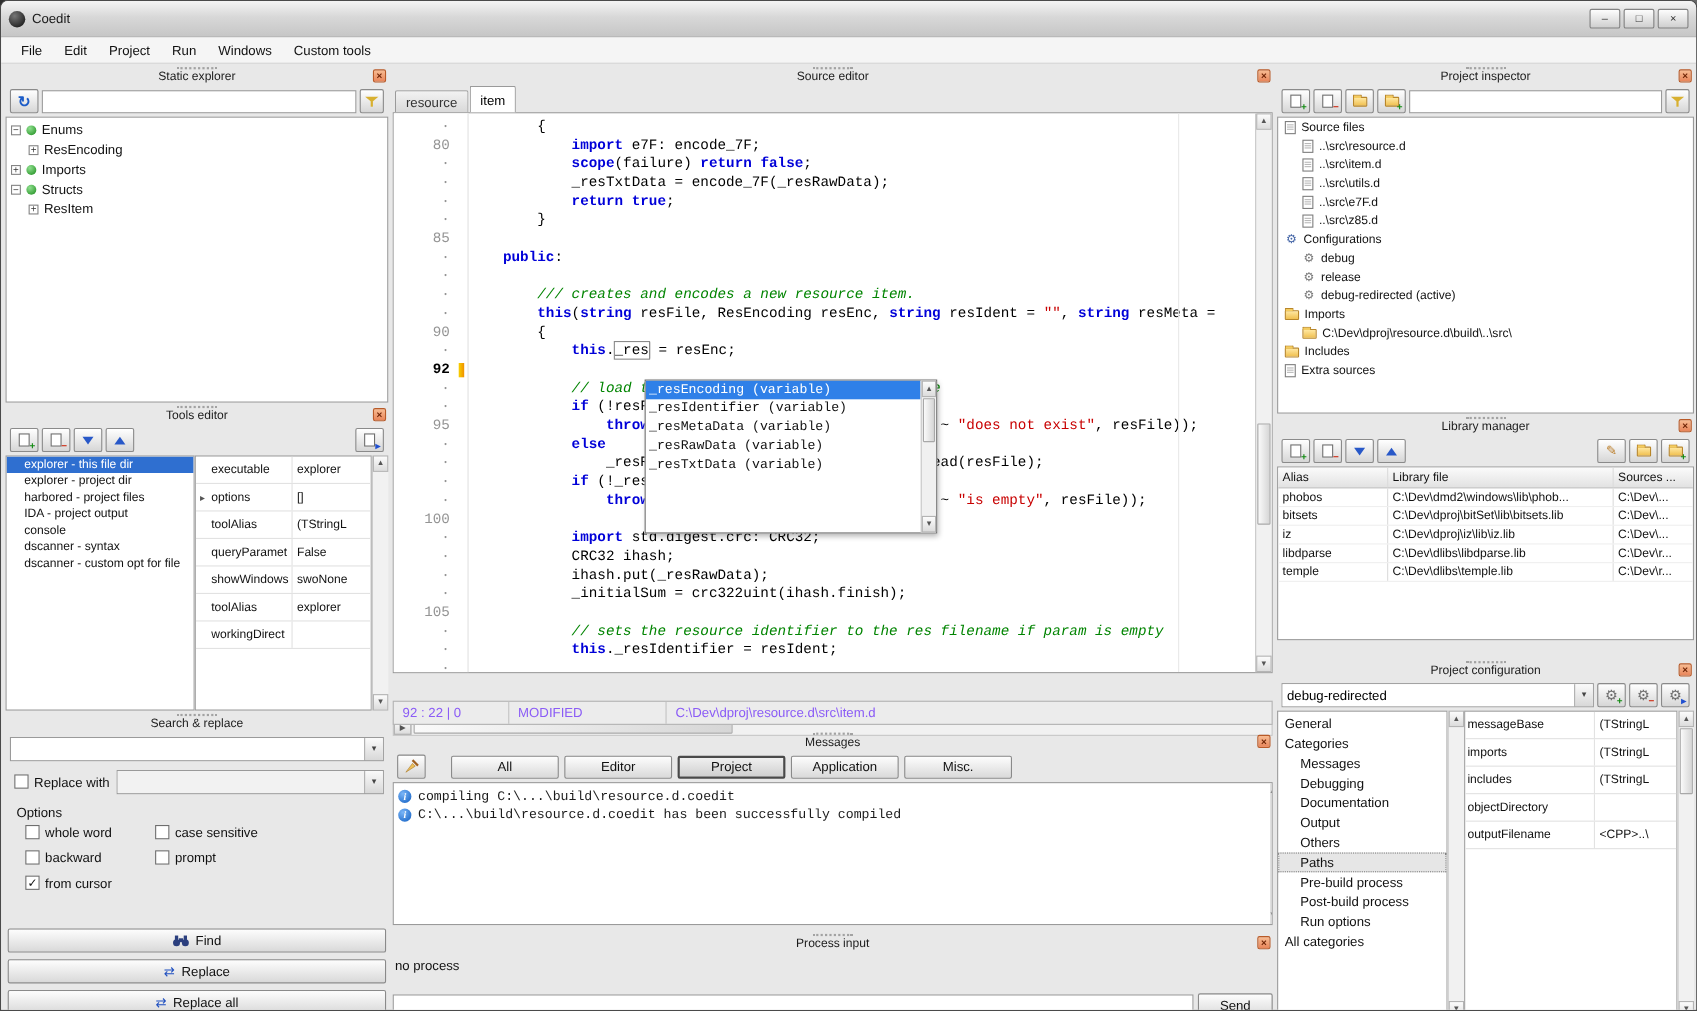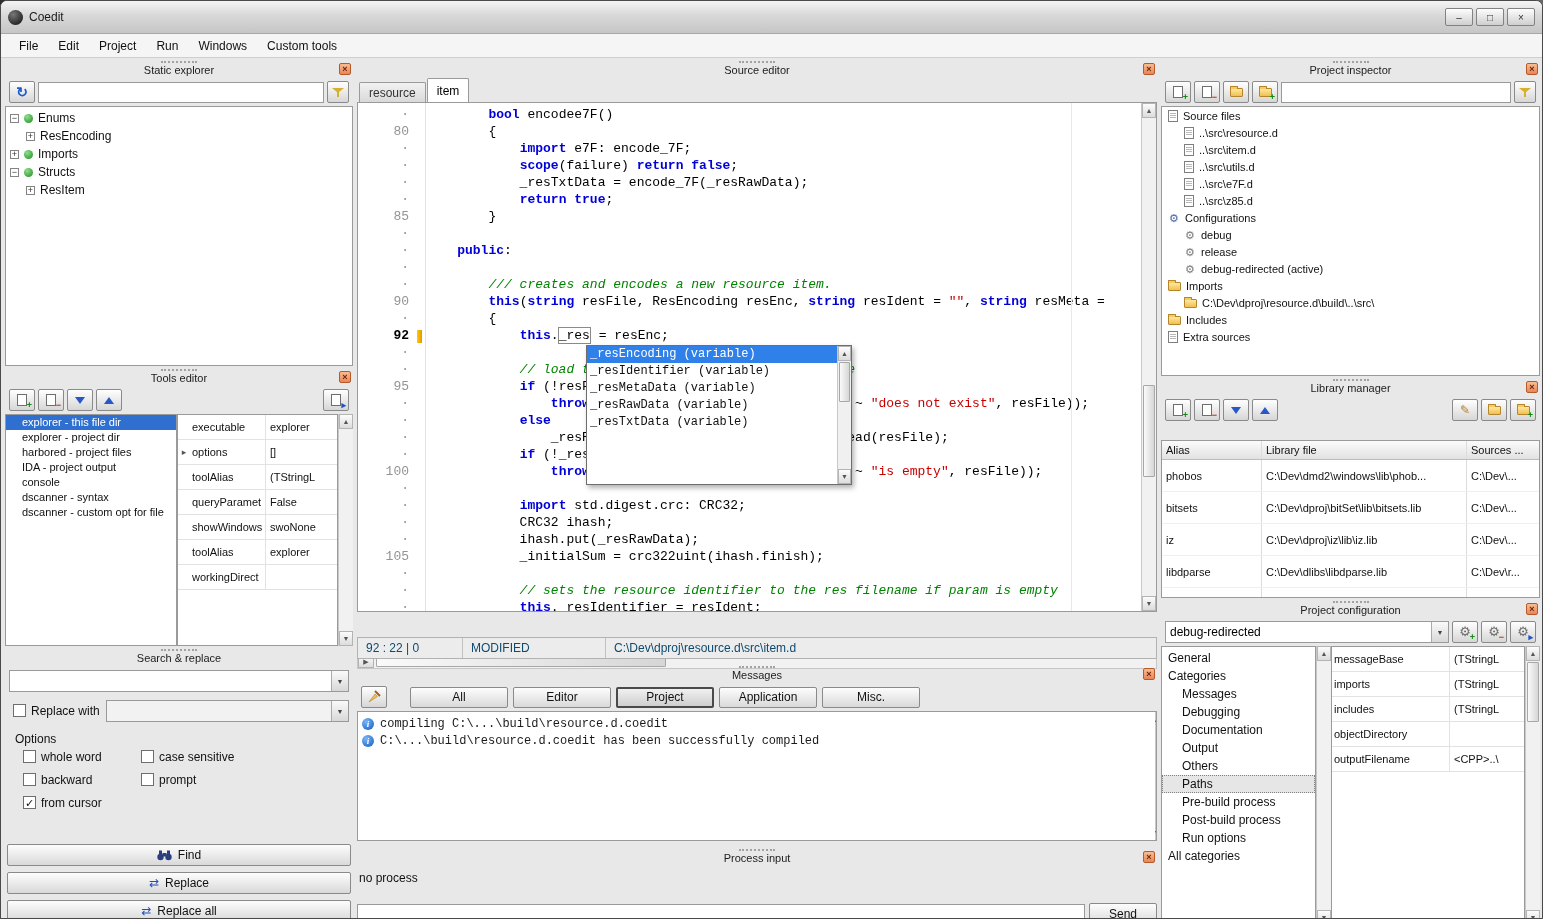--- a/index.html
+++ b/index.html
@@ -88,49 +88,49 @@
 .sb-th{position:absolute;left:1px;right:1px;border:1px solid #a8a8a8;background:linear-gradient(90deg,#fafafa,#d6d6d6);border-radius:1px}
 .hsb{position:absolute;left:0;right:0;top:552px;height:15px;background:#f1f1f1;border:1px solid #c6c6c6}
 .hsb .sb-a{width:16px;height:13px;top:0}
 .hsb .sb-a.l{left:0}.hsb .sb-a.r{right:0}
 .sb-th.h{top:1px;height:11px}
 .popup{position:absolute;left:228px;top:242px;width:266px;height:140px;background:#fff;border:1px solid #6e6e6e;box-shadow:2px 3px 5px rgba(0,0,0,.3);display:flex;z-index:6}
 .pop-items{flex:1;overflow:hidden}
 .pop-item{height:17px;font:12px "Liberation Mono",monospace;padding-left:3px;white-space:nowrap;line-height:17px;color:#111}
 .pop-item.sel{background:#2f80e8;color:#fff}
 .pop-sb{position:relative;flex:0 0 14px;border-left:1px solid #c8c8c8;background:#f0f0f0}
-.ed-status{position:absolute;left:0;right:0;top:535px;height:22px;display:flex;border:1px solid #b2b2b2;background:#ececec;font-size:12px;align-items:stretch;color:#0c4a6e}
+.ed-status{position:absolute;left:0;right:0;top:535px;height:22px;display:flex;border:1px solid #b2b2b2;background:#ececec;font-size:12px;align-items:stretch;color:#8b5cf6}
 .st-c{display:flex;align-items:center;padding:0 8px;border-right:1px solid #c2c2c2;white-space:nowrap;overflow:hidden}
 .st-c.c1{flex:0 0 105px}.st-c.c2{flex:0 0 143px}.st-c.c3{flex:1;border-right:none}
 .filters{display:flex;gap:5px;margin-left:20px}
 .fbtn{width:98px;height:21px;border:1px solid #8a8a8a;border-radius:2px;background:linear-gradient(#fdfdfd,#d9d9d9);font-size:12px;display:flex;align-items:center;justify-content:center;color:#111}
 .fbtn.active{border:2px solid #4a4a4a;background:linear-gradient(#f0f0f0,#cfcfcf)}
 .msg-wrap{position:relative;padding-top:3px}
 .msg-row{display:flex;align-items:center;height:17px;padding-left:4px;font:12px "Liberation Mono",monospace;color:#1a1a1a;white-space:nowrap}
 .ico-info{width:12px;height:12px;border-radius:50%;background:radial-gradient(circle at 35% 30%,#7ab6f8,#0e5cc0);color:#fff;font:italic bold 9px "Liberation Serif",serif;display:flex;align-items:center;justify-content:center;margin-right:6px;flex:0 0 12px}
 .pi-status{font-size:12px;color:#111;padding:5px 2px 0 2px}
 .pi-row{display:flex;gap:4px;align-items:flex-end}
 .send-btn{flex:0 0 68px;margin:0}
 .tbl-h{display:flex;height:19px;background:linear-gradient(#fbfbfb,#e2e2e2);border-bottom:1px solid #bcbcbc;font-size:11px;color:#111}
 .tbl-c{padding:0 4px;display:flex;align-items:center;border-right:1px solid #dcdcdc;overflow:hidden;white-space:nowrap}
 .tbl-c.c0{flex:0 0 100px}.tbl-c.c1{flex:0 0 205px}.tbl-c.c2{flex:1;border-right:none}
-.tbl-r{display:flex;height:32px;font-size:11px;color:#111;border-bottom:1px solid #efefef}
+.tbl-r{display:flex;height:17px;font-size:11px;color:#111;border-bottom:1px solid #efefef}
 .cat-row{height:18px;line-height:18px;font-size:12px;white-space:nowrap;color:#111}
 .cat-row.sel{background:#e6e6e6;outline:1px dotted #808080;outline-offset:-1px}
 #tools-list{flex:0 0 172px}
 #p-se{left:4px;top:2px;width:348px;height:306px}
 #p-te{left:4px;top:310px;width:348px;height:278px}
 #p-sr{left:4px;top:590px;width:348px;height:277px}
 #p-ed{left:356px;top:2px;width:800px;height:601px}
 #p-msg{left:356px;top:607px;width:800px;height:176px}
 #p-pi{left:356px;top:790px;width:800px;height:77px}
 #p-pins{left:1160px;top:2px;width:379px;height:316px}
 #p-lib{left:1160px;top:320px;width:379px;height:220px}
 #p-cfg{left:1160px;top:542px;width:379px;height:325px}
-#lib-table{height:158px;margin-top:16px}
+#lib-table{height:158px;margin-top:0}
 #pi-tree .tree-row{height:17px;font-size:11px}
 #se-tree{padding-top:2px}
 #cfg-cats{padding-top:2px}
 </style>
 </head>
 <body>
 
 <div class="desktop">
 <div class="window">
 
@@ -379,21 +379,20 @@
                 <div class="gut">·</div>
                 <div class="gut">·</div>
                 <div class="gut">·</div>
                 <div class="gut">·</div>
                 <div class="gut">105</div>
                 <div class="gut">·</div>
                 <div class="gut">·</div>
                 <div class="gut">·</div>
               </div>
           <div class="code-area" id="ed-code">
-                <div class="crow"><span class="tk-p">        </span><span class="tk-k">bool</span><span class="tk-p"> encodee7F()</span></div>
                 <div class="crow"><span class="tk-p">        {</span></div>
                 <div class="crow"><span class="tk-p">            </span><span class="tk-k">import</span><span class="tk-p"> e7F: encode_7F;</span></div>
                 <div class="crow"><span class="tk-p">            </span><span class="tk-k">scope</span><span class="tk-p">(failure) </span><span class="tk-k">return</span><span class="tk-p"> </span><span class="tk-k">false</span><span class="tk-p">;</span></div>
                 <div class="crow"><span class="tk-p">            _resTxtData = encode_7F(_resRawData);</span></div>
                 <div class="crow"><span class="tk-p">            </span><span class="tk-k">return</span><span class="tk-p"> </span><span class="tk-k">true</span><span class="tk-p">;</span></div>
                 <div class="crow"><span class="tk-p">        }</span></div>
                 <div class="crow"><span class="tk-p"></span></div>
                 <div class="crow"><span class="tk-p">    </span><span class="tk-k">public</span><span class="tk-p">:</span></div>
                 <div class="crow"><span class="tk-p"></span></div>
                 <div class="crow"><span class="tk-c">        /// creates and encodes a new resource item.</span></div>

